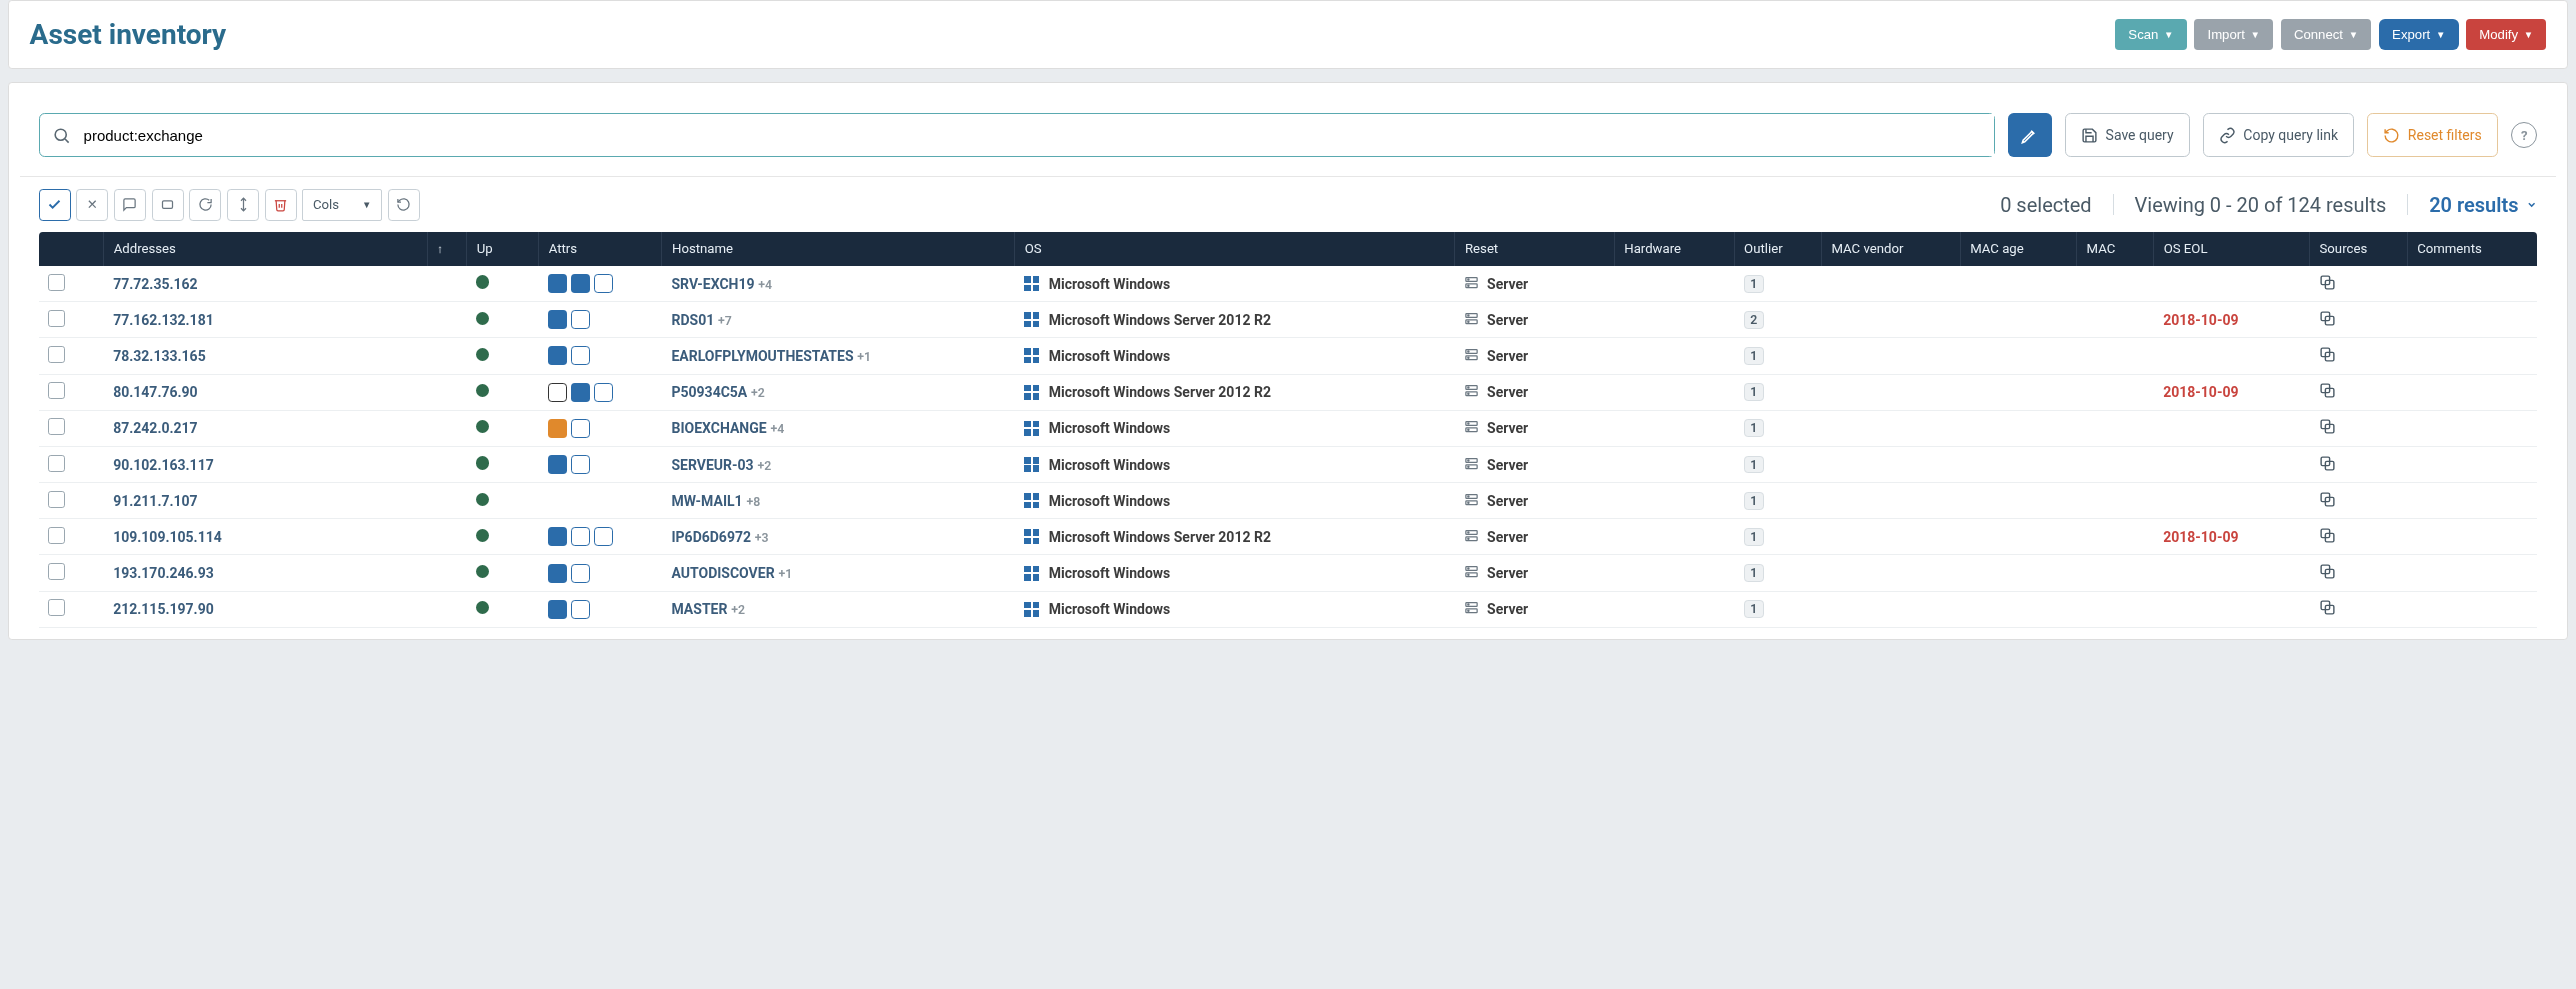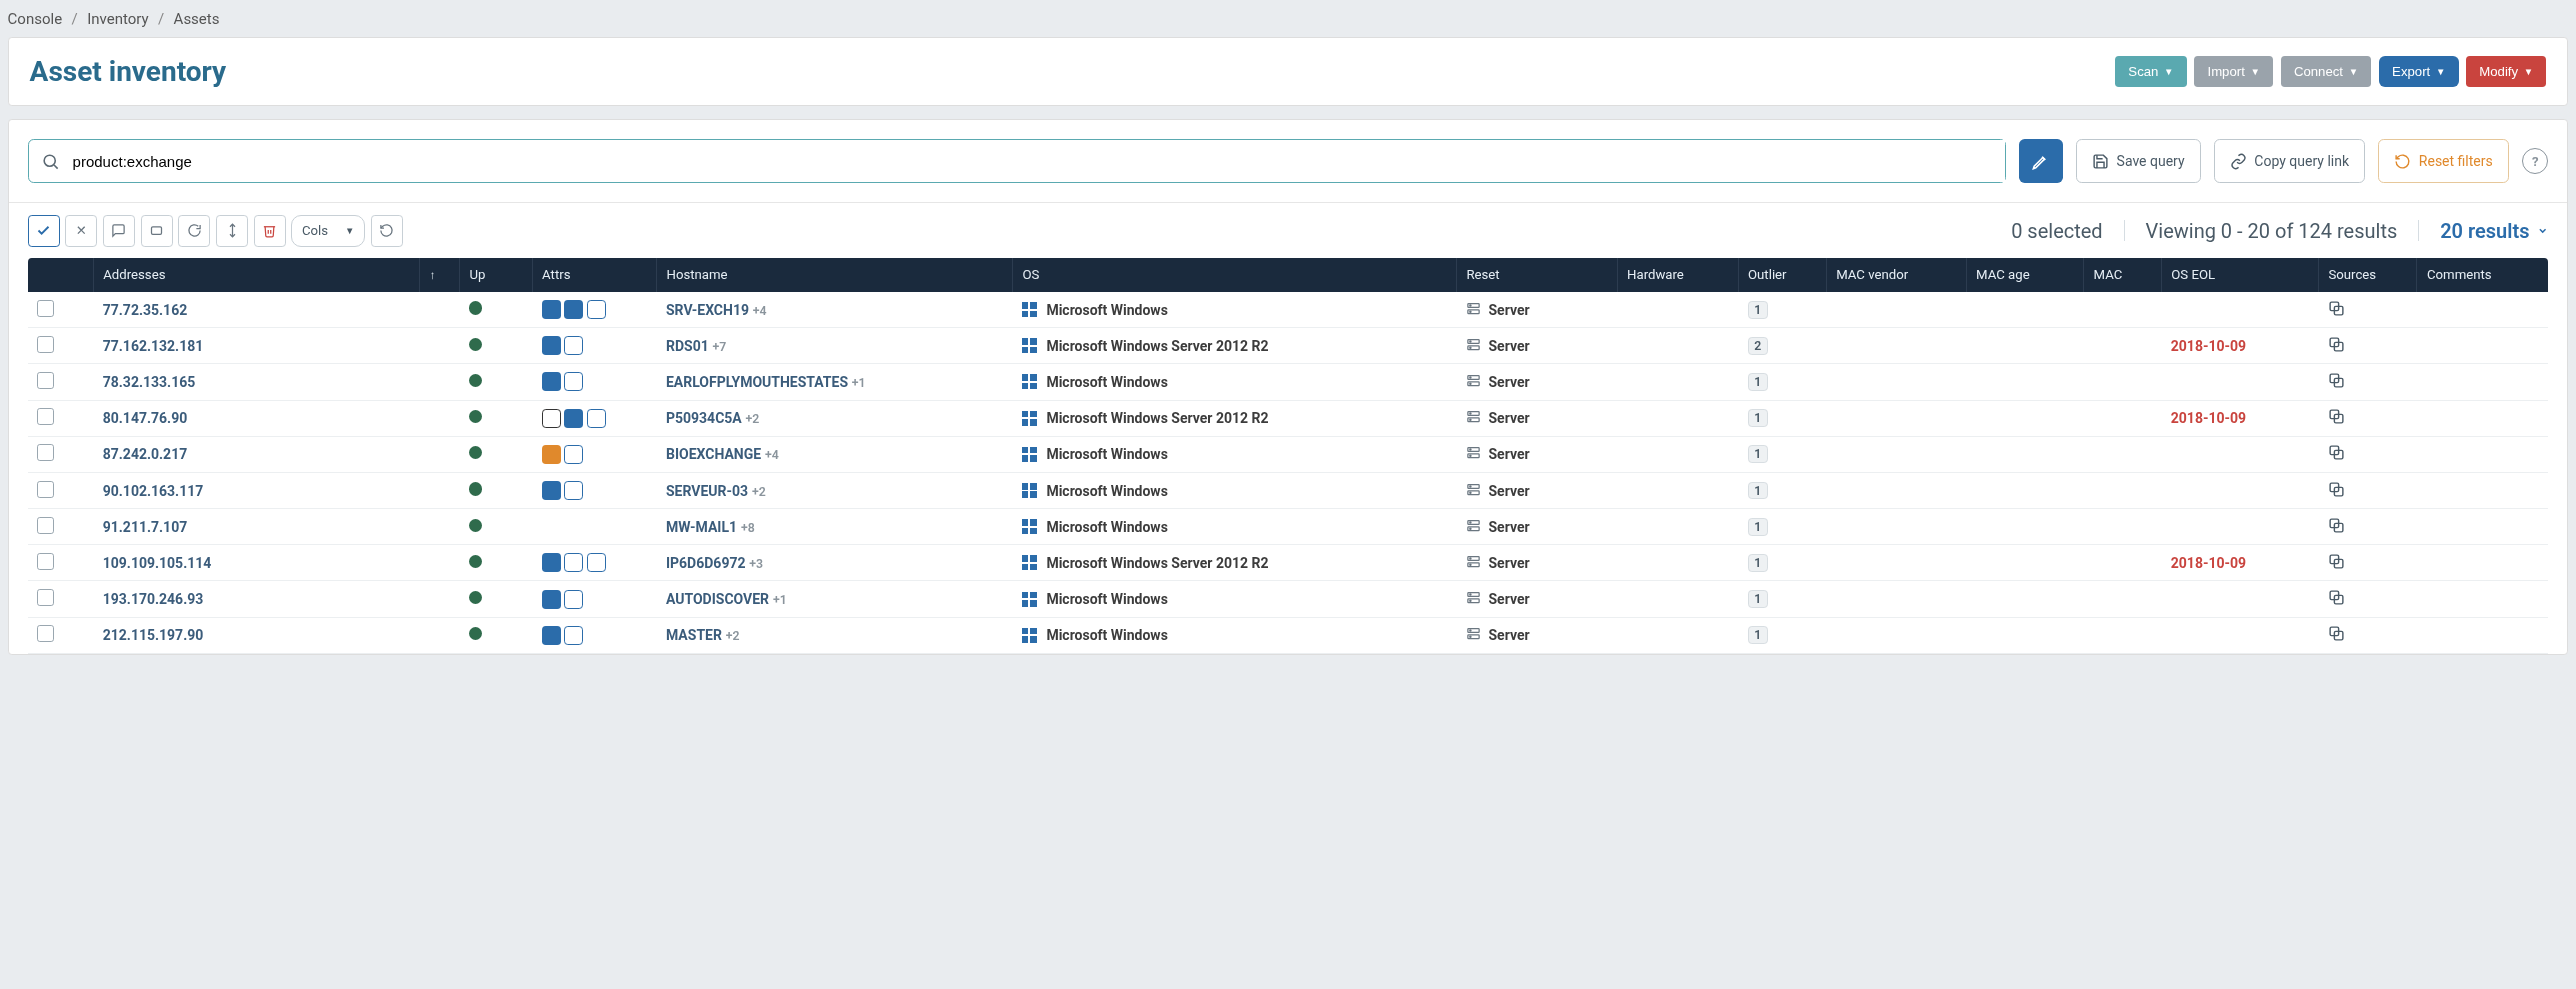--- a/index.html
+++ b/index.html
@@ -43,21 +43,21 @@
     display:inline-flex;
     align-items:center;
     gap:5.7px;
     color:#fff;
   }
   .btn .tri { font-size:9.5px; }
   .btn-teal { background:#5aa9b0; }
   .btn-gray { background:#9aa3ab; }
   .btn-blue { background:#2b6caa;border-radius:6px; }
   .btn-red  { background:#c9443e; }
-  .main-panel { padding: 0; }
+  .main-panel { padding: 11px; }
   .search-row {
     display:flex;
     align-items:center;
     gap:13.2px;
     padding: 19px 19px;
     border-bottom:0.9px solid #e6e6e6;
   }
   .search-wrap {
     flex: 1;
     display:flex;
@@ -120,23 +120,23 @@
     border-radius:3.8px;
     background:#fff;
     display:inline-flex; align-items:center; justify-content:center;
     color:#6a7680; cursor:pointer;
     font-size:13.2px;
   }
   .sq.active { border-color:#2b6caa; color:#2b6caa; }
   .sq.red { color:#c9443e; }
   .cols-btn {
     height:32px; padding:0 9.5px;
-    border:0.9px solid #c8d0d6; border-radius:10px;
+    border:0.9px solid #c8d0d6; border-radius:2px;
     background:#fff; color:#4a5a66;
-    display:inline-flex; align-items:center; gap:17px; cursor:pointer;
+    display:inline-flex; align-items:center; gap:23px; cursor:pointer;
   }
   .toolbar-right { display:flex; align-items:center; gap:21px; color:#4a5a66; font-size:20px; }
   .divider-v { width:0.9px; height:21px; background:#d6dde2; }
   .results-dd { color:#2b6caa; font-weight:600; display:flex; align-items:center; gap:7.6px; cursor:pointer;}
   .table-wrap { padding:0 19px 0 19px; }
   table.grid {
     width:100%;
     border-collapse:collapse;
     table-layout:fixed;
   }
@@ -207,27 +207,20 @@
   col.c-up{width:42px;} col.c-attr{width:72px;} col.c-host{width:206px;}
   col.c-os{width:257px;} col.c-type{width:93px;} col.c-hw{width:70px;}
   col.c-out{width:51px;} col.c-mv{width:81px;} col.c-ma{width:68px;}
   col.c-mac{width:45px;} col.c-eol{width:91px;} col.c-src{width:57px;}
   col.c-com{width:76px;}
 </style>
 </head>
 <body>
 
 <div style="padding:0 7.6px;">
-  <div class="breadcrumb">
-    <span>Console</span>
-    <span class="sep">/</span>
-    <span>Inventory</span>
-    <span class="sep">/</span>
-    <span>Assets</span>
-  </div>
 
   <div class="panel header-panel">
     <div class="title">Asset inventory</div>
     <div class="header-actions">
       <button class="btn btn-teal">
           <span>Scan</span>
           <span class="tri">▼</span>
         </button>
       <button class="btn btn-gray">
           <span>Import</span>

